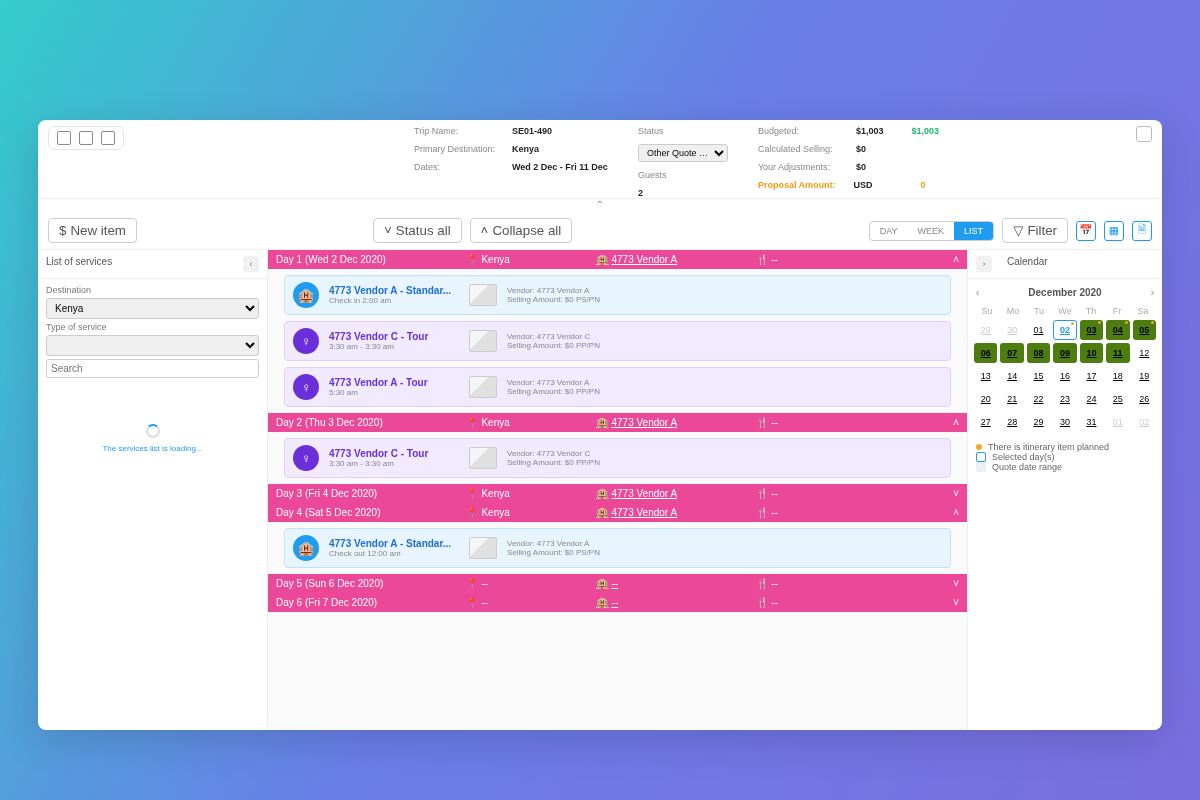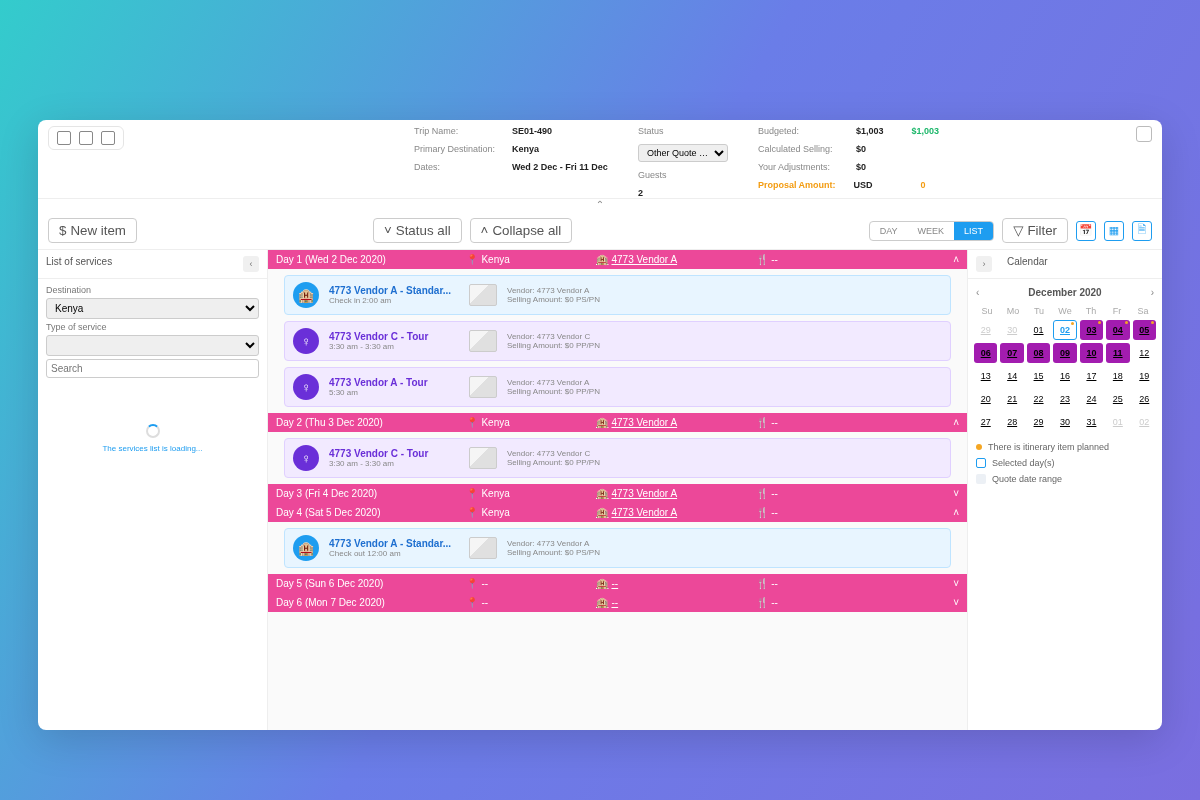--- a/index.html
+++ b/index.html
@@ -66,24 +66,24 @@
 .card-meta { color: #888; font-size: 8px; display: flex; flex-direction: column; }
 
 .right-panel { width: 195px; border-left: 1px solid #eee; font-size: 10px; display: flex; flex-direction: column; }
 .cal-head { display: flex; align-items: center; justify-content: space-between; padding: 8px; color: #555; }
 .cal-nav { cursor: pointer; color: #888; }
 .cal-title { font-weight: 600; font-size: 10px; }
 .dow { display: grid; grid-template-columns: repeat(7, 1fr); text-align: center; color: #aaa; font-size: 9px; padding: 0 6px 4px; }
 .days { display: grid; grid-template-columns: repeat(7, 1fr); gap: 3px; padding: 0 6px; }
 .day { height: 20px; display: flex; align-items: center; justify-content: center; font-size: 9px; border-radius: 3px; cursor: pointer; position: relative; text-decoration: underline; }
 .day.oom { color: #ccc; }
-.day.range { background: #a21caf; font-weight: 600; }
+.day.range { background: #4d7c0f; font-weight: 600; }
 .day.sel { border: 1px solid #1e9df0; color: #1e9df0; font-weight: 600; }
 .day .dot { position: absolute; top: 1px; right: 2px; width: 3px; height: 3px; background: #f5a623; border-radius: 50%; }
-.legend { padding: 10px 8px; font-size: 9px; color: #666; display: flex; flex-direction: column; gap: 6px; }
+.legend { padding: 10px 8px; font-size: 9px; color: #666; display: flex; flex-direction: column; gap: 0; }
 .legend-row { display: flex; align-items: center; gap: 6px; }
 .leg-dot { width: 6px; height: 6px; background: #f5a623; border-radius: 50%; }
 .leg-sel { width: 10px; height: 10px; border: 1px solid #1e9df0; border-radius: 2px; }
 .leg-range { width: 10px; height: 10px; background: #ecf0f5; border-radius: 2px; }
 </style>
 </head>
 <body>
 
 <div class="app">
 
@@ -306,21 +306,21 @@
             <span>--</span>
           </span>
     <span class="dh-vendor">
             <span class="bed-icon">🏨</span>
             <span>--</span>
           </span>
     <span class="dh-food"><span class="food-icon">🍴</span> <span>--</span></span>
     <span class="dh-caret">˅</span>
         </div>
         <div class="day-header">
-    <span class="dh-title">Day 6 (Mon 7 Dec 2020)</span>
+    <span class="dh-title">Day 6 (Fri 7 Dec 2020)</span>
     <span class="dh-loc">
             <span class="pin-icon">📍</span>
             <span>--</span>
           </span>
     <span class="dh-vendor">
             <span class="bed-icon">🏨</span>
             <span>--</span>
           </span>
     <span class="dh-food"><span class="food-icon">🍴</span> <span>--</span></span>
     <span class="dh-caret">˅</span>

